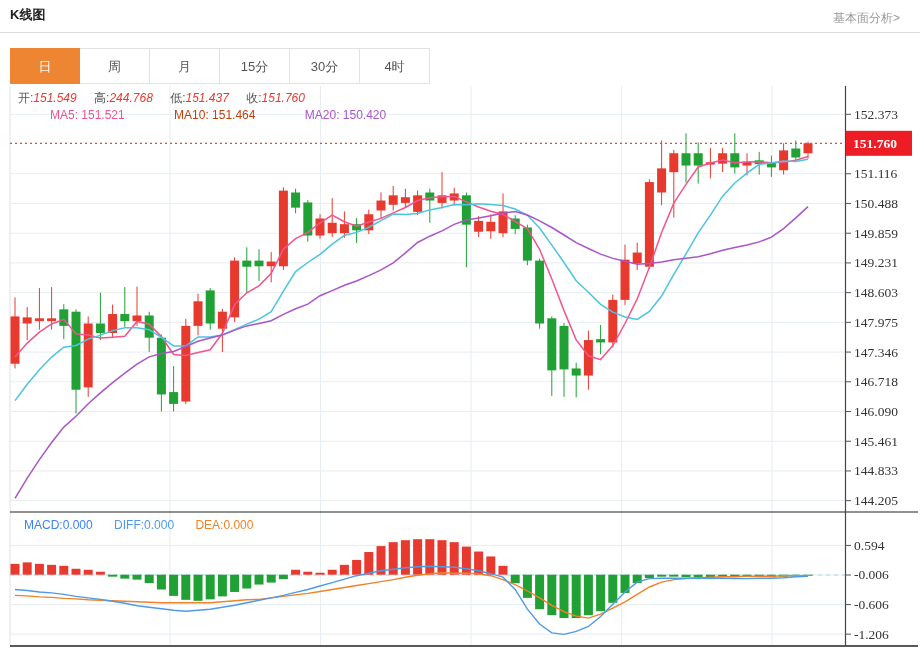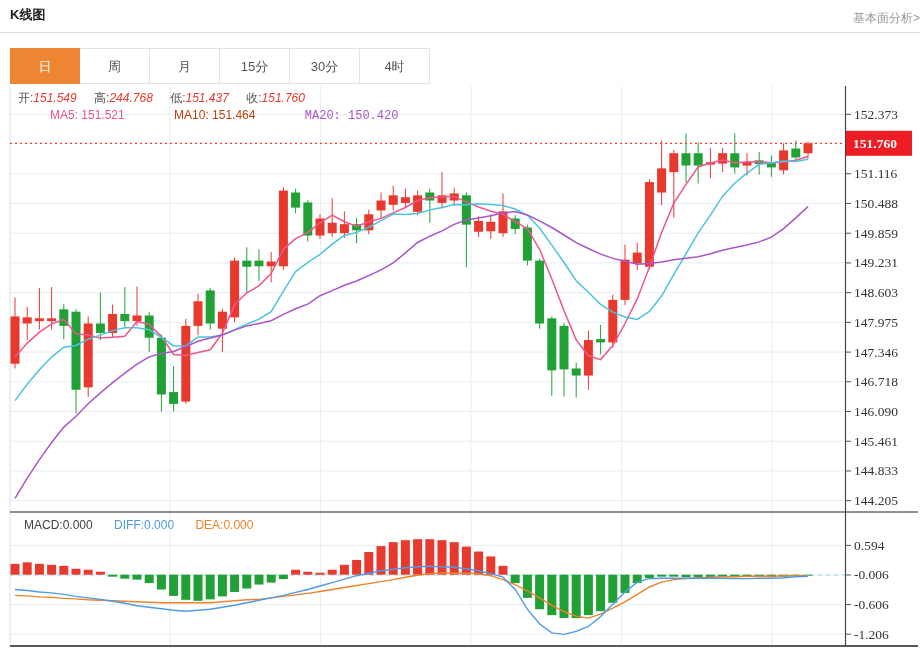--- a/index.html
+++ b/index.html
@@ -1,36 +1,36 @@
 <!DOCTYPE html>
 <html><head>
 <meta charset="utf-8">
 <style>
   html,body{margin:0;padding:0;background:#fff;}
   body{font-family:"Liberation Sans",sans-serif;width:920px;height:650px;position:relative;overflow:hidden;}
   .abs{position:absolute;}
   #page-title{left:10px;top:6px;font-size:13px;font-weight:bold;color:#222;}
-  #fund-link{right:0;top:10px;font-size:12px;color:#999;cursor:pointer;}
+  #fund-link{right:20px;top:10px;font-size:12px;color:#999;cursor:pointer;}
   #title-divider{left:0;top:32px;width:920px;height:1px;background:#dcdcdc;}
   #tab-bar{left:10px;top:48px;display:flex;}
   .tab{width:70px;height:36px;line-height:36px;text-align:center;font-size:13px;color:#555;background:#fff;border:1px solid #e2e2e2;border-left:none;cursor:pointer;box-sizing:border-box;}
   .tab:first-child{border-left:1px solid #e2e2e2;}
   .tab.active{background:#ee8533;border-color:#ee8533;color:#fff;}
   #chart-svg{left:0;top:0;}
   #ohlc-row{left:18px;top:90px;font-size:12px;}
   #ohlc-row .lbl{color:#555;}
   #ohlc-row .val{color:#e8392f;margin-right:14px;font-style:italic;}
   #ma-row{left:20px;top:108px;font-size:12px;}
   #ma-row span{margin-right:16px;margin-left:30px;}
   #ma5-value{color:#f0558e;}
   #ma10-value{color:#c2410c;}
-  #ma20-value{color:#aa55c8;font-family:Liberation Mono, monospace;}
+  #ma20-value{color:#aa55c8;}
   #macd-row{left:24px;top:518px;font-size:12px;}
   #macd-row span{margin-right:18px;}
-  #macd-value{color:#404040;margin-top:18px;}
+  #macd-value{color:#3b82f6;margin-top:18px;}
   #diff-value{color:#4f9ae8;}
   #dea-value{color:#f08229;}
 </style>
 </head>
 <body>
 
 <div class="abs" id="page-title">K线图</div>
 <div class="abs" id="fund-link">基本面分析&gt;</div>
 <div class="abs" id="title-divider"></div>
 

